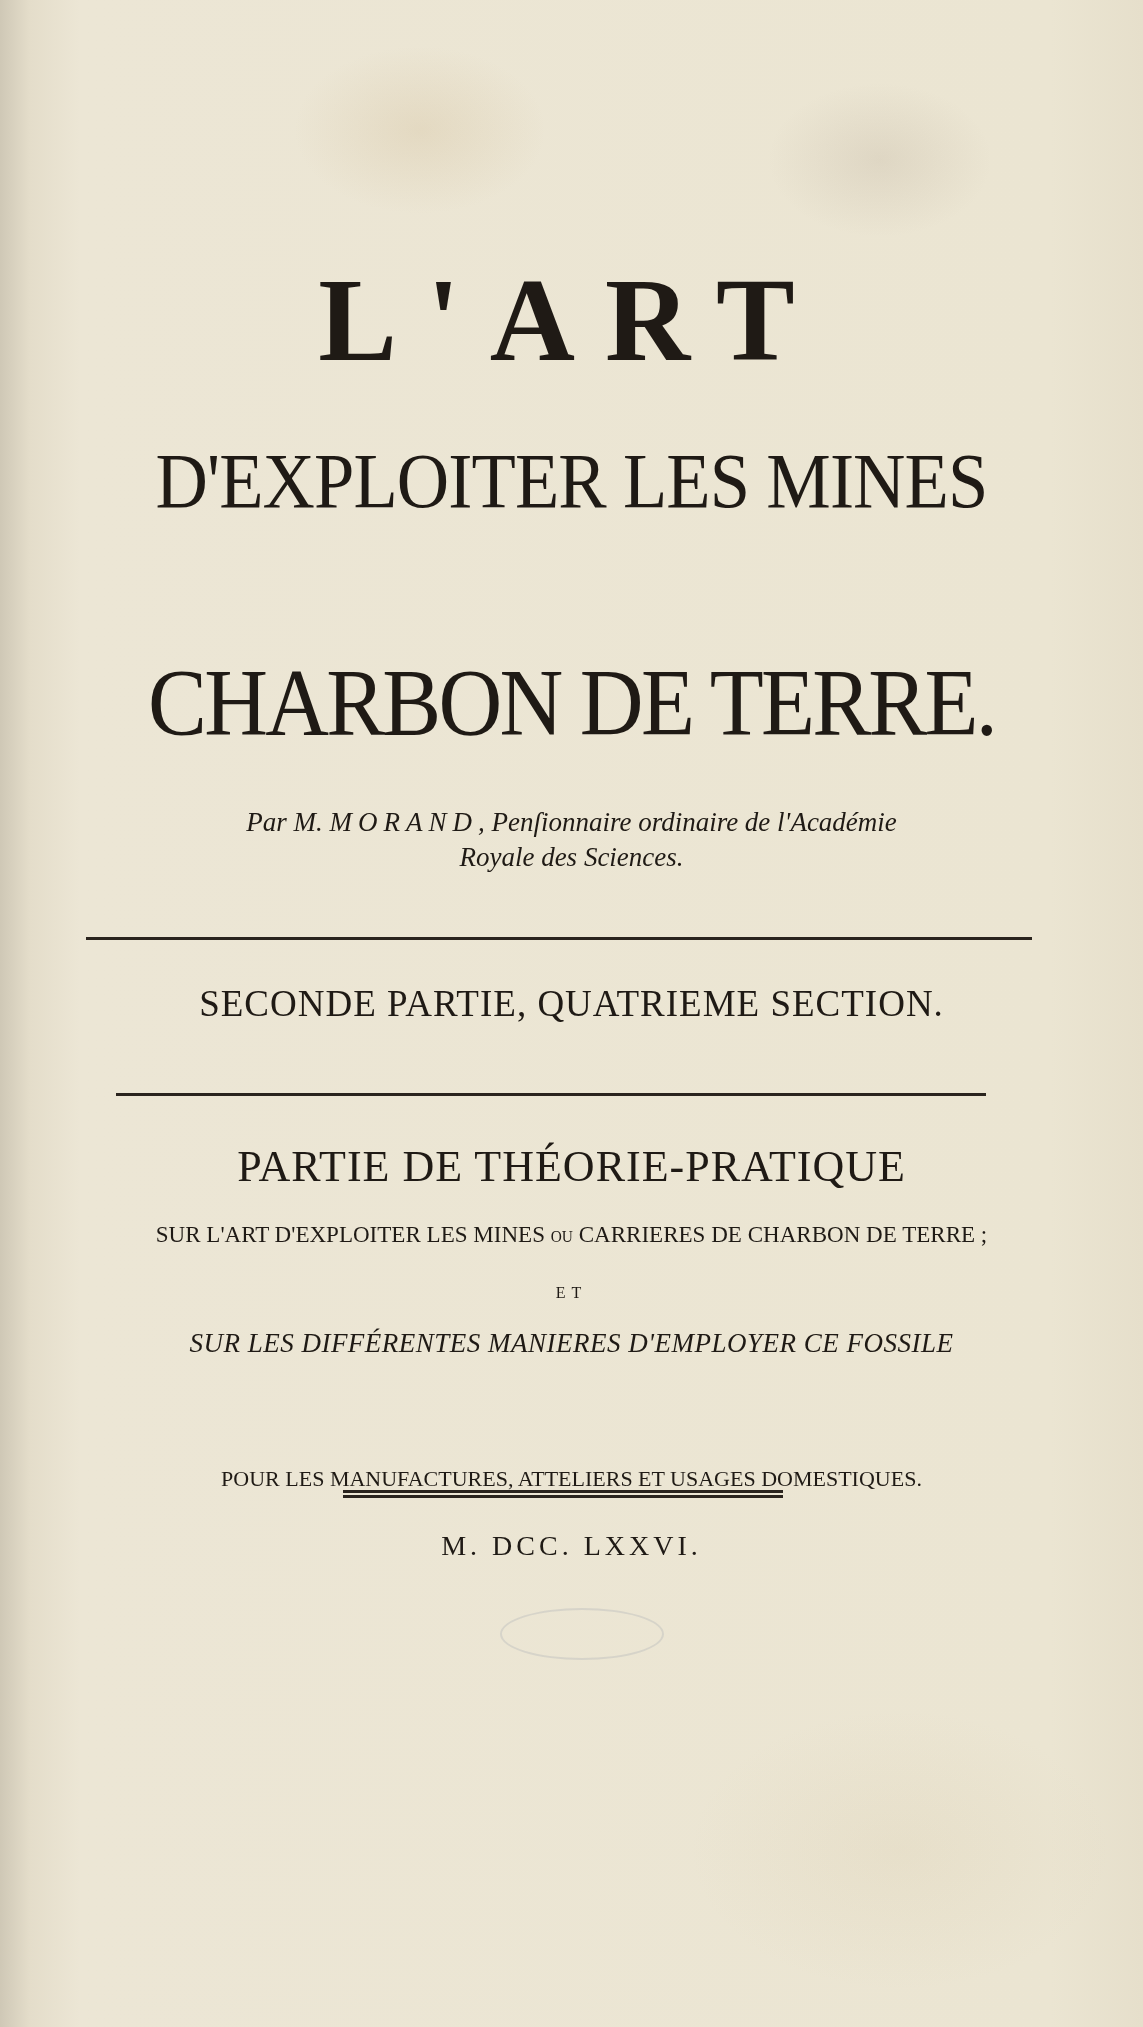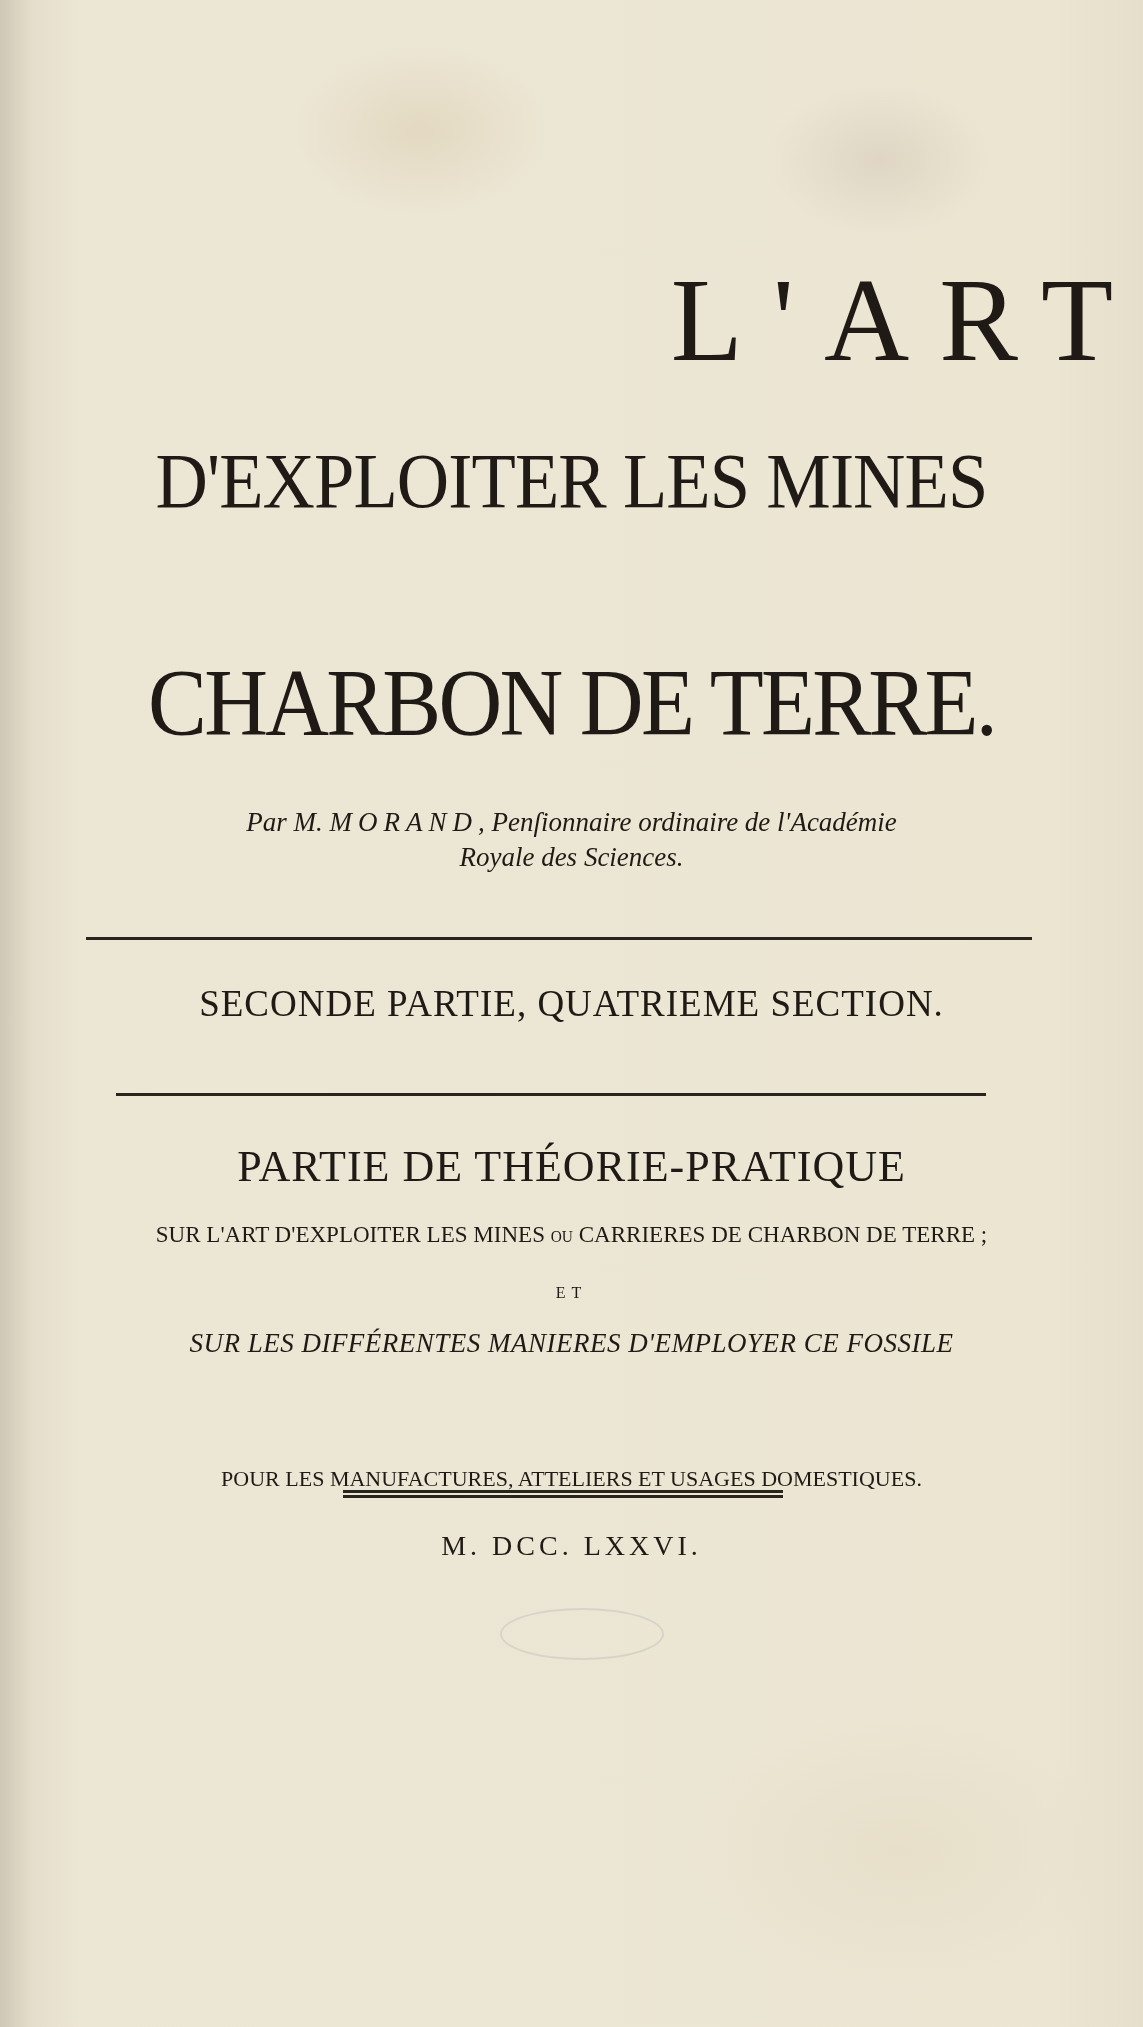--- a/index.html
+++ b/index.html
@@ -11,21 +11,21 @@
   }
   .page {
     position: relative; width: 1143px; height: 2027px;
     background:
       radial-gradient(ellipse 180px 120px at 420px 130px, rgba(190,160,110,0.18), transparent 70%),
       radial-gradient(ellipse 160px 110px at 880px 160px, rgba(150,130,110,0.15), transparent 70%),
       radial-gradient(ellipse 300px 200px at 900px 1850px, rgba(200,180,140,0.12), transparent 70%),
       linear-gradient(90deg, #cfc8b6 0px, #e4ddca 30px, #ece6d5 80px, #ebe5d2 1050px, #e6dfcb 1143px);
   }
   .line { position: absolute; left: 0; width: 1143px; text-align: center; white-space: nowrap; }
-  .t-lart { top: 262px; font-size: 118px; letter-spacing: 30px; line-height: 1; font-weight: 400; text-align: right; }
+  .t-lart { top: 262px; font-size: 118px; letter-spacing: 30px; line-height: 1; font-weight: 700; }
   .t-dexploiter { top: 442px; font-size: 78px; line-height: 1; letter-spacing: -1px; transform: scaleX(0.93); }
   .t-de { top: 560px; font-size: 66px; letter-spacing: 22px; line-height: 1; }
   .t-charbon { top: 655px; font-size: 96px; line-height: 1; letter-spacing: -3px; transform: scaleX(0.92); }
   .t-author { top: 805px; font-size: 27px; font-style: italic; line-height: 1.3; }
   .t-author .spaced { letter-spacing: 6px; }
   .rule { position: absolute; height: 3px; background: #2a241e; }
   .rule1 { top: 937px; left: 86px; width: 946px; height: 3px; }
   .t-seconde { top: 985px; font-size: 37px; line-height: 1; letter-spacing: 1px; }
   .rule2 { top: 1093px; left: 116px; width: 870px; height: 3px; }
   .t-essai { top: 1145px; font-size: 44px; line-height: 1; letter-spacing: 1px; }

